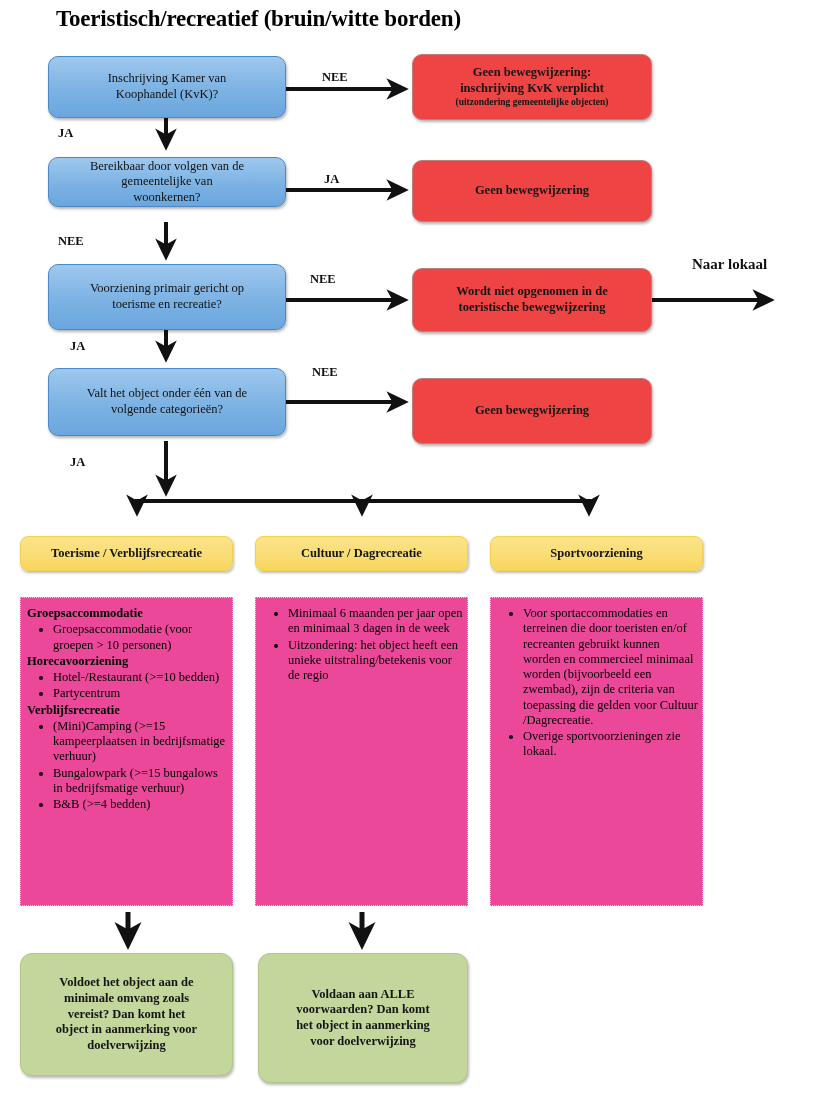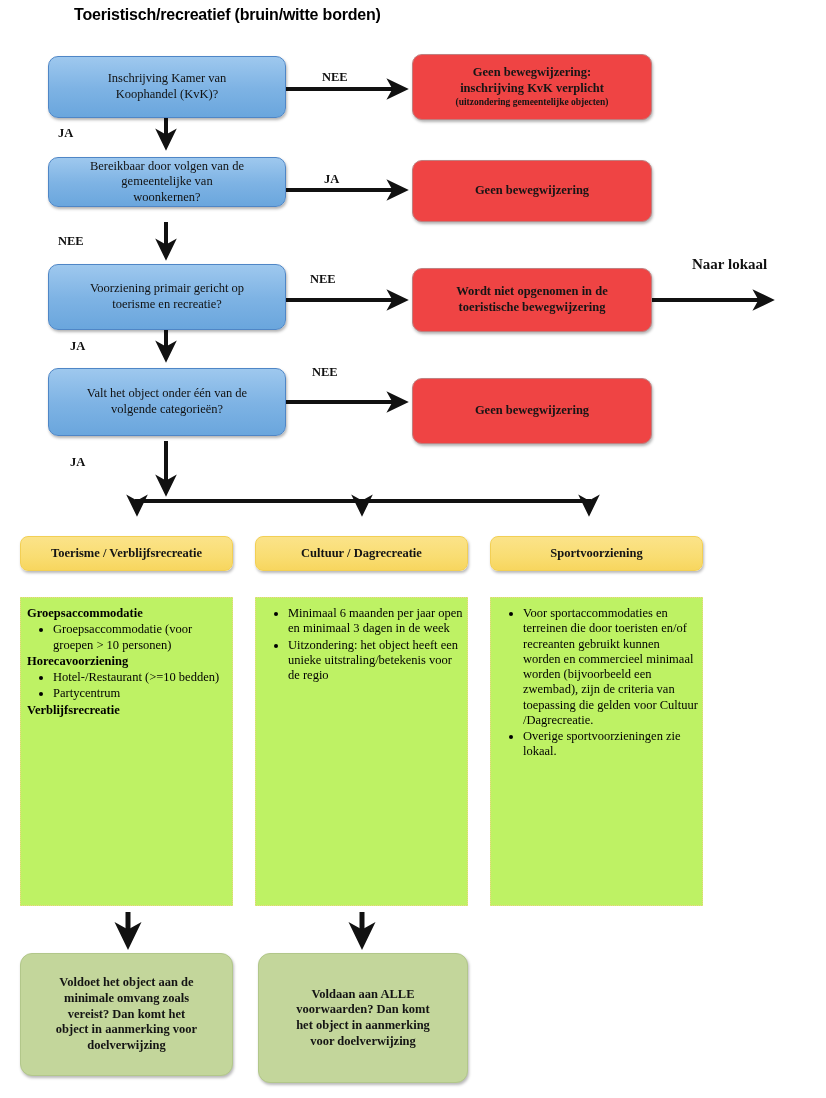--- a/index.html
+++ b/index.html
@@ -9,25 +9,24 @@
     font-family:"Liberation Serif", serif;
     color:#000000;
     position:relative;
     overflow:hidden;
   }
   #canvas{position:relative;width:826px;height:1098px;}
 
   .title{
     position:absolute;
     left:56px; top:6px;
-    font-size:16px;
+    font-size:23px;
     font-weight:bold;
     letter-spacing:-0.2px;
-    font-family:Liberation Sans, sans-serif;
-    margin-left:18px;
+    font-family:Liberation Serif, serif;
   }
 
   
   .node{
     position:absolute;
     box-sizing:border-box;
     display:flex;
     align-items:center;
     justify-content:center;
     text-align:center;
@@ -72,21 +71,21 @@
     font-weight:bold;
     font-size:12.5px;
     border-radius:12px;
   }
 
   
   .panel{
     position:absolute;
     box-sizing:border-box;
     border:1px dotted #f0d48a;
-    background:#bef264;
+    background:#ec4899;
     font-size:12.5px;
     line-height:1.22;
     padding:8px 4px 6px 6px;
     color:#000;
   }
   .panel .hdr{font-weight:bold;display:block;margin:0 0 1px 0;}
   .panel ul{margin:0 0 0 0;padding:0 0 0 26px;list-style:disc;}
   .panel li{margin:0 0 1px 0;padding:0;}
   .panel li::marker{font-size:12px;}
 
@@ -235,20 +234,25 @@
     <span class="hdr">Groepsaccommodatie</span>
     <ul>
       <li>Groepsaccommodatie (voor groepen &gt; 10 personen)</li>
     </ul>
     <span class="hdr">Horecavoorziening</span>
     <ul>
       <li>Hotel-/Restaurant (&gt;=10 bedden)</li>
       <li>Partycentrum</li>
     </ul>
     <span class="hdr">Verblijfsrecreatie</span>
+    <ul>
+      <li>(Mini)Camping (&gt;=15 kampeerplaatsen in bedrijfsmatige verhuur)</li>
+      <li>Bungalowpark (&gt;=15 bungalows in bedrijfsmatige verhuur)</li>
+      <li>B&amp;B (&gt;=4 bedden)</li>
+    </ul>
   </div>
 
   <div class="panel" style="left:255px;top:597px;width:213px;height:309px;">
     <ul>
       <li>Minimaal 6 maanden per jaar open en minimaal 3 dagen in de week</li>
       <li>Uitzondering: het object heeft een unieke uitstraling/betekenis voor de regio</li>
     </ul>
   </div>
 
   <div class="panel" style="left:490px;top:597px;width:213px;height:309px;">

